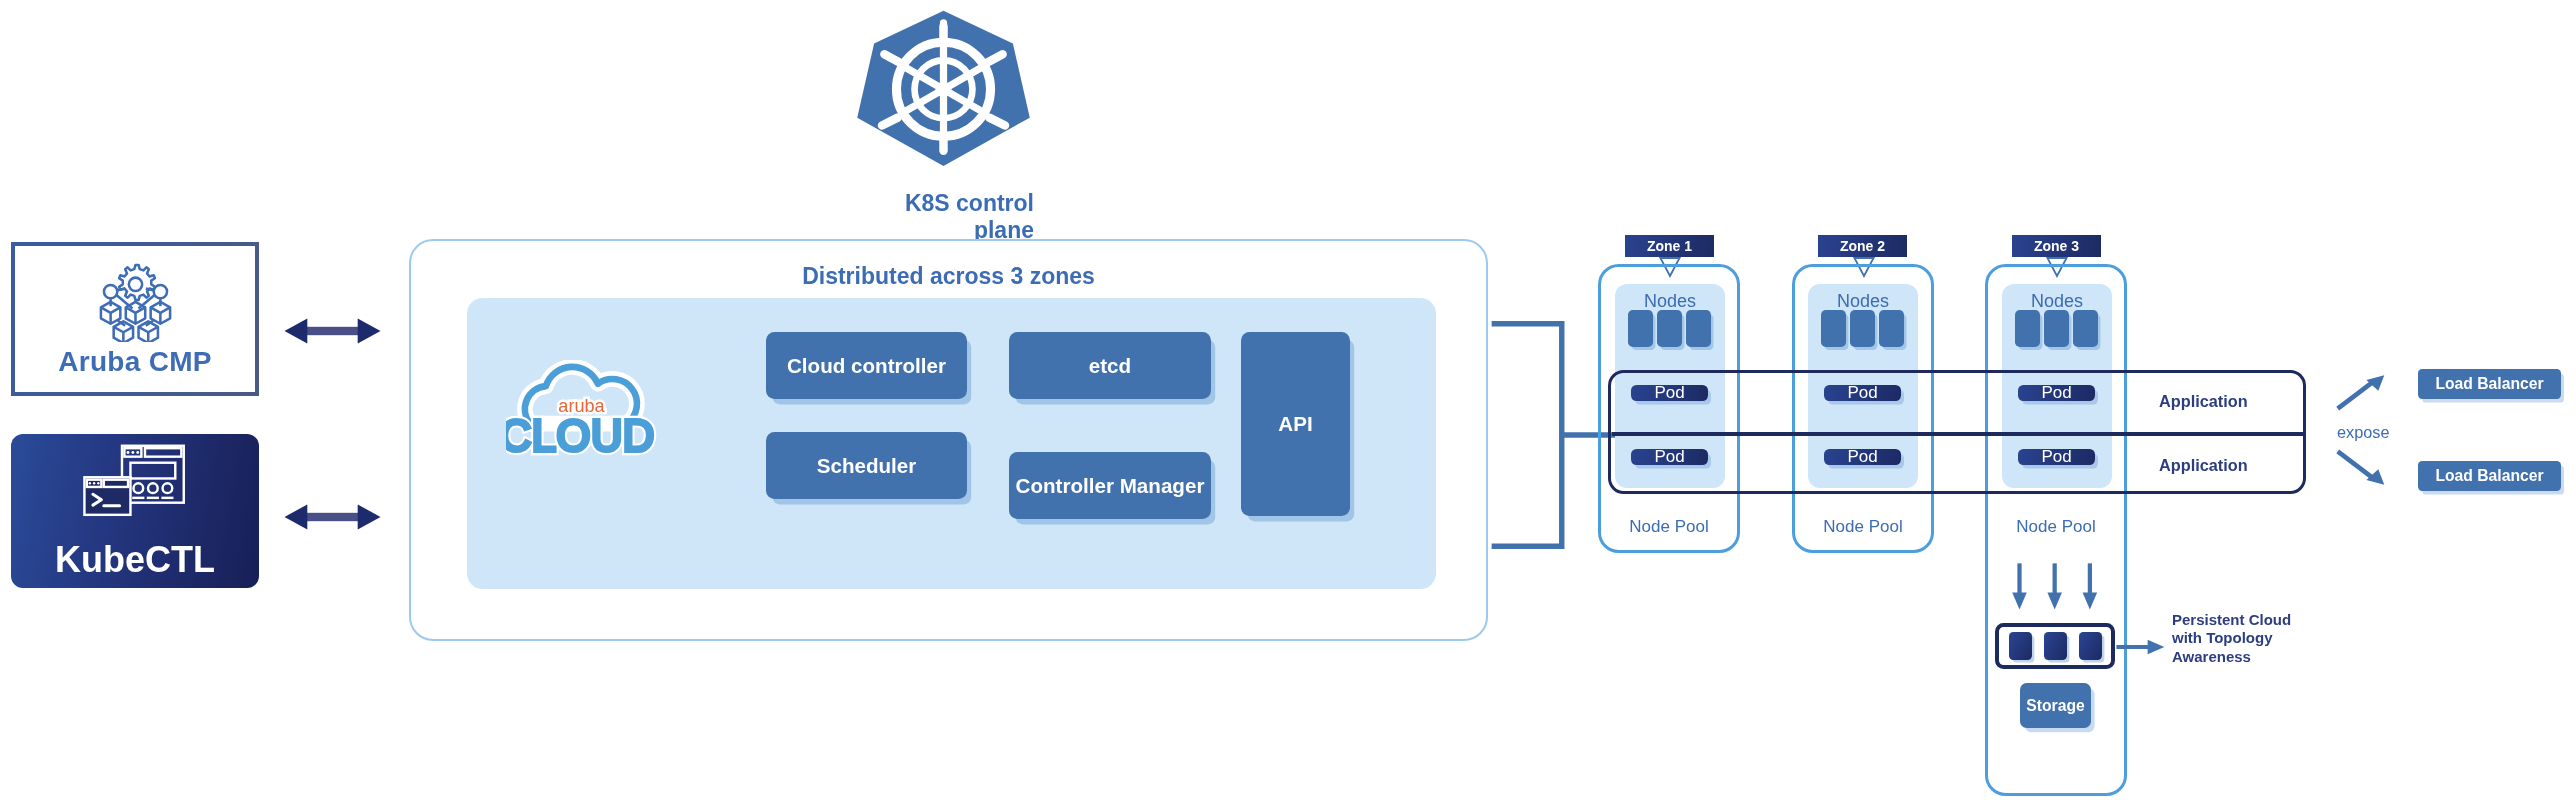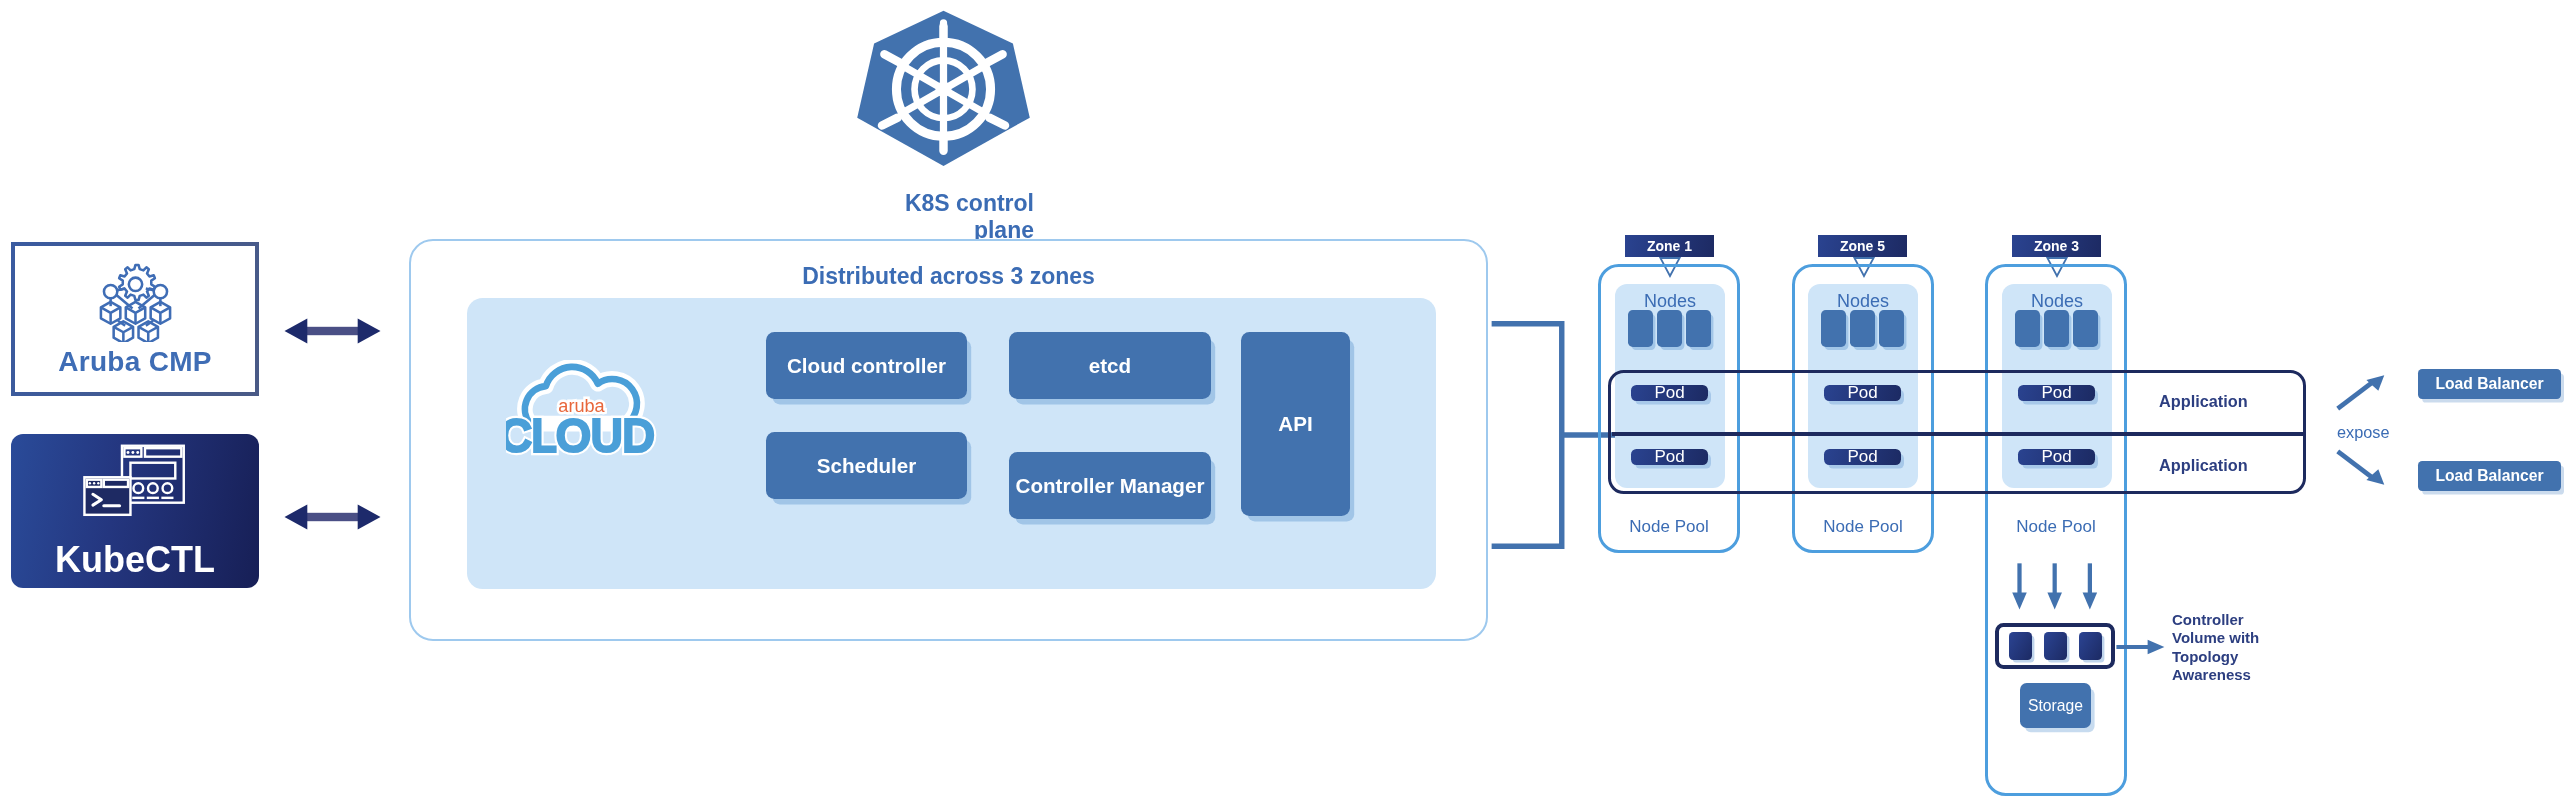--- a/index.html
+++ b/index.html
@@ -165,21 +165,21 @@
     position:absolute;
     width: 23px; height: 28px;
     background: linear-gradient(120deg,#2b4493 0%, #1c2a63 100%);
     border-radius: 4.2px;
     box-shadow: 3px 3px 0 -0.6px rgba(180,205,232,.85);
   }
   .storage-box {
     position:absolute;
     width: 71px; height: 45px;
     background:#4272ae; border-radius:6.7px;
-    color:#fff; font-size:15.7px; font-weight:normal;
+    color:#fff; font-size:15.7px; font-weight:bold;
     display:flex; align-items:center; justify-content:center;
     box-shadow: 4.2px 4.8px 0 -0.6px rgba(185,210,235,.8);
   }
   .pv-text {
     position:absolute;
     font-size: 15px; font-weight:bold; color:#2c3e80;
     line-height: 1.22; width: 121px;
   }
 
   
@@ -362,21 +362,21 @@
       <span>Pod</span>
     </div>
     <div class="pod-box" style="left:1631px; top:449px;">
       <span>Pod</span>
     </div>
     <div class="nodepool-label" style="left:1598px; top:517px; width:142px;">Node Pool</div>
   </div>
 
   <div class="zone-col">
     <div class="zone-badge" style="left:1818px; top:235px;">
-      <span>Zone 5</span>
+      <span>Zone 2</span>
     </div>
     <svg class="zone-caret" style="left:1852px; top:256px;" width="24" height="22" viewBox="0 0 40 36">
       <polygon points="4,3 36,3 20,33" fill="#ffffff" stroke="#4272ae" stroke-width="3"></polygon>
     </svg>
     <div class="nodepool-box" style="left:1792px; top:264px; width:142px; height:289px;"></div>
     <div class="nodes-panel" style="left:1808px; top:284px; width:110px; height:204px;">
       <div class="nodes-label">Nodes</div>
     </div>
     <div class="node-chip" style="left:1821px; top:310px;"></div>
     <div class="node-chip" style="left:1850px; top:310px;"></div>
@@ -455,20 +455,20 @@
   <div class="pv-chip" style="left:2044px; top:632px;"></div>
   <div class="pv-chip" style="left:2079px; top:632px;"></div>
 
   <svg class="abs" style="left:2115px; top:635px;" width="52" height="24" viewBox="0 0 86 40">
     <g stroke="#4272ae" stroke-width="7" fill="#4272ae">
       <line x1="2" y1="20" x2="56" y2="20"></line>
       <polygon points="82,20 54,8 54,32" stroke="none"></polygon>
     </g>
   </svg>
 
-  <div class="pv-text" style="left:2172px; top:611px;">Controller Volume with Topology Awareness</div>
+  <div class="pv-text" style="left:2172px; top:611px;">Persistent Cloud with Topology Awareness</div>
 
   <div class="storage-box" style="left:2020px; top:683px;">
     <span>Storage</span>
   </div>
 
 </div>
 
 
 </body></html>

